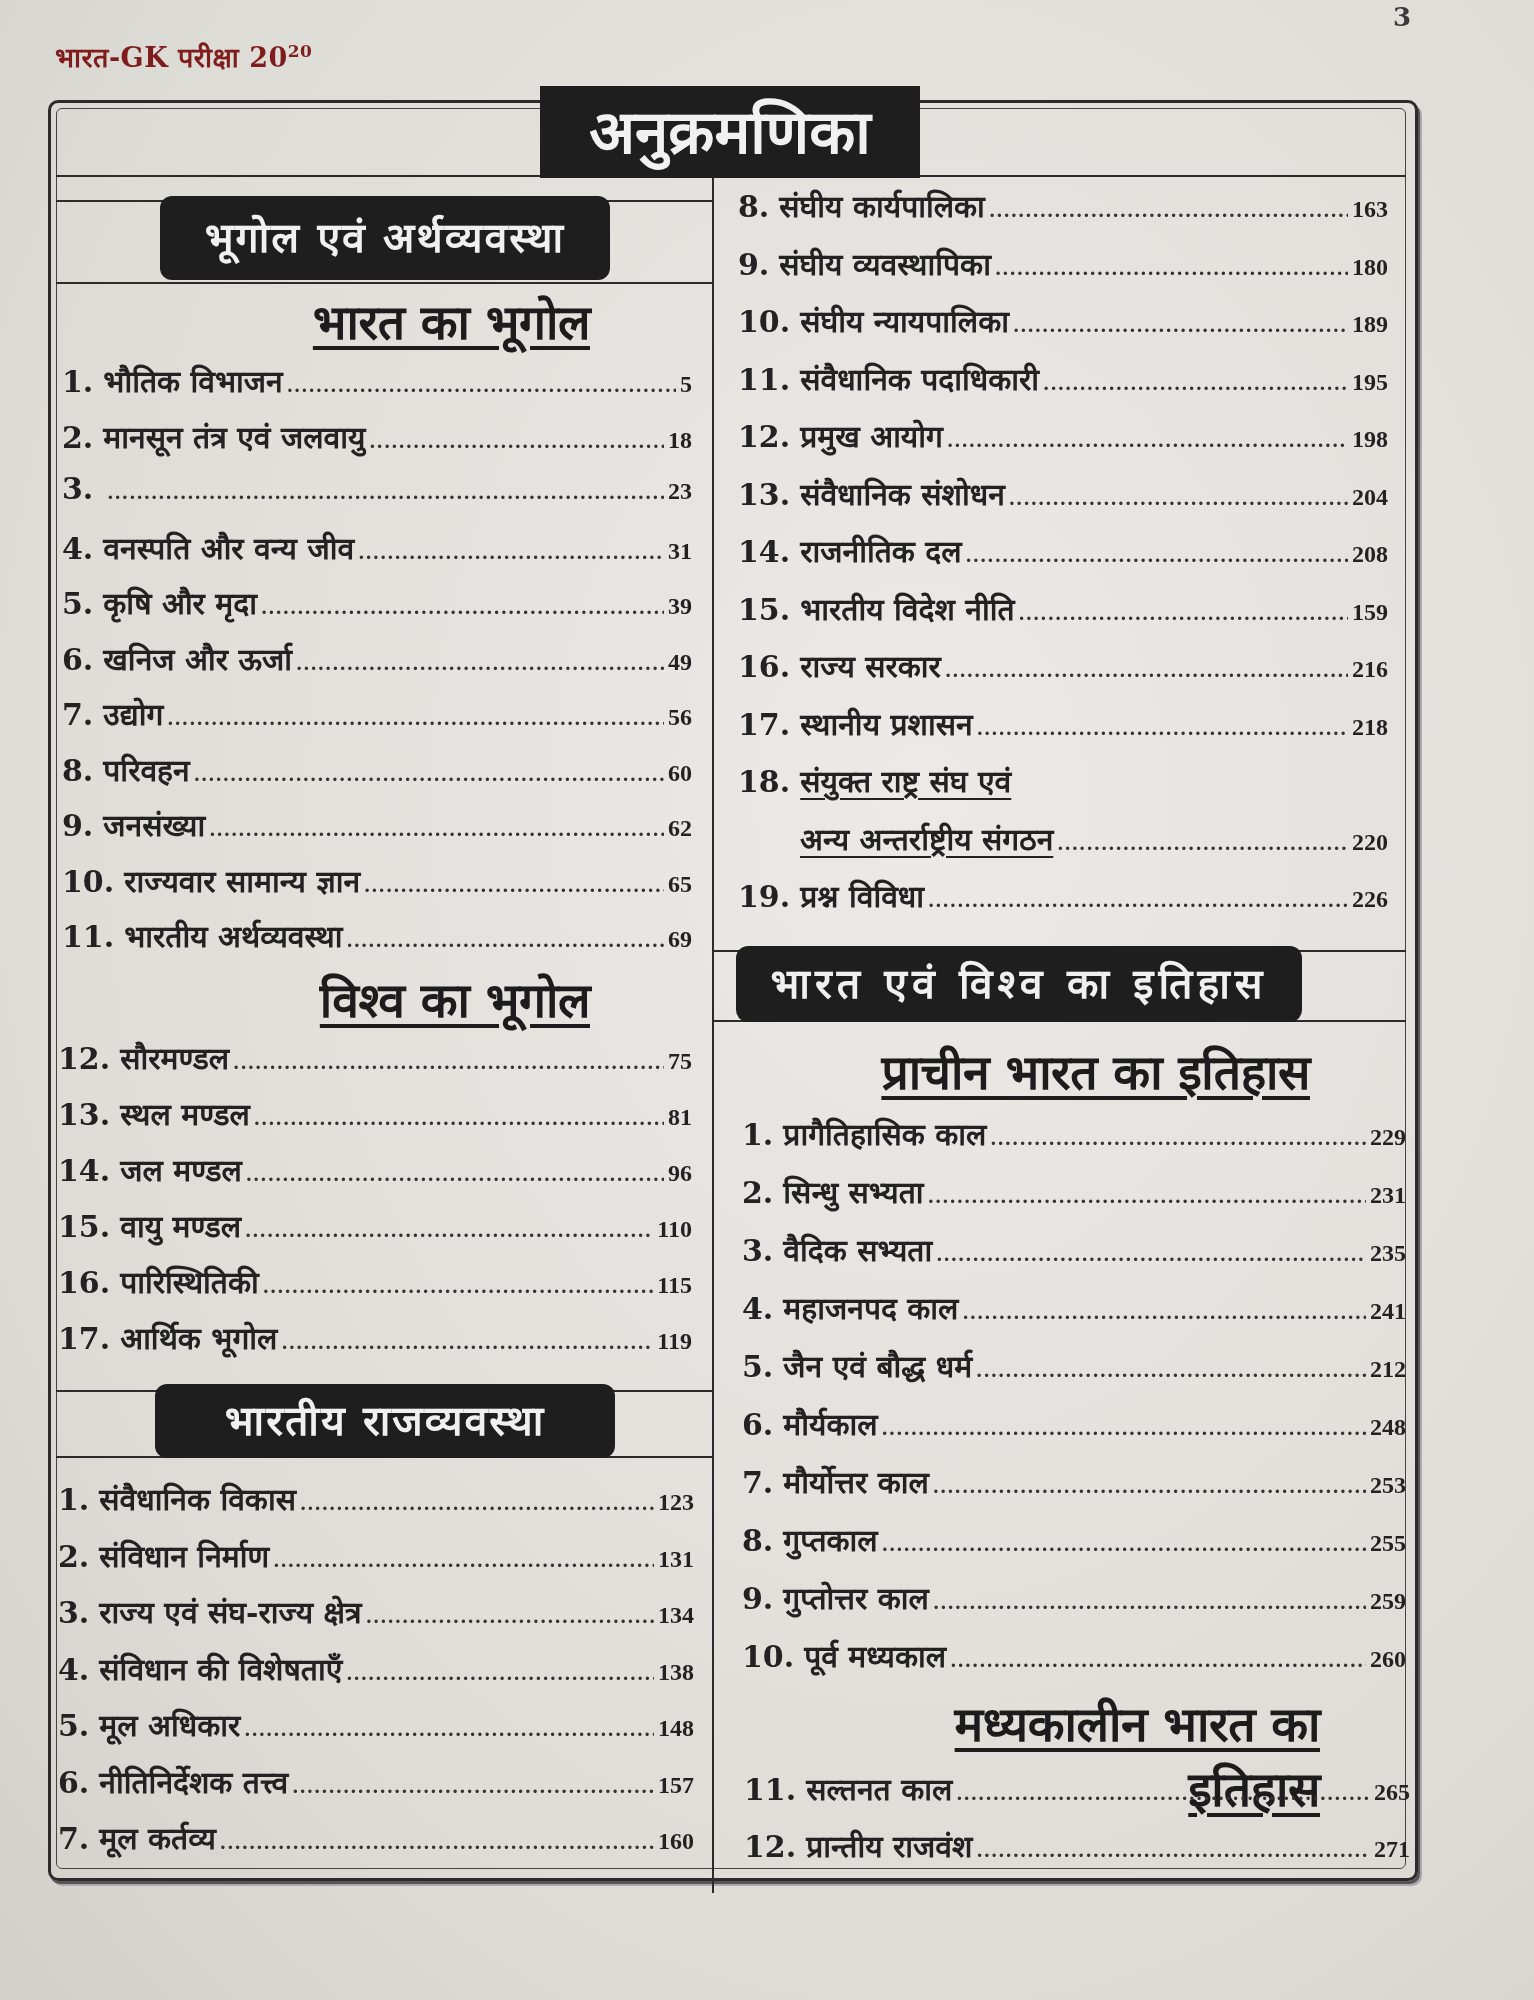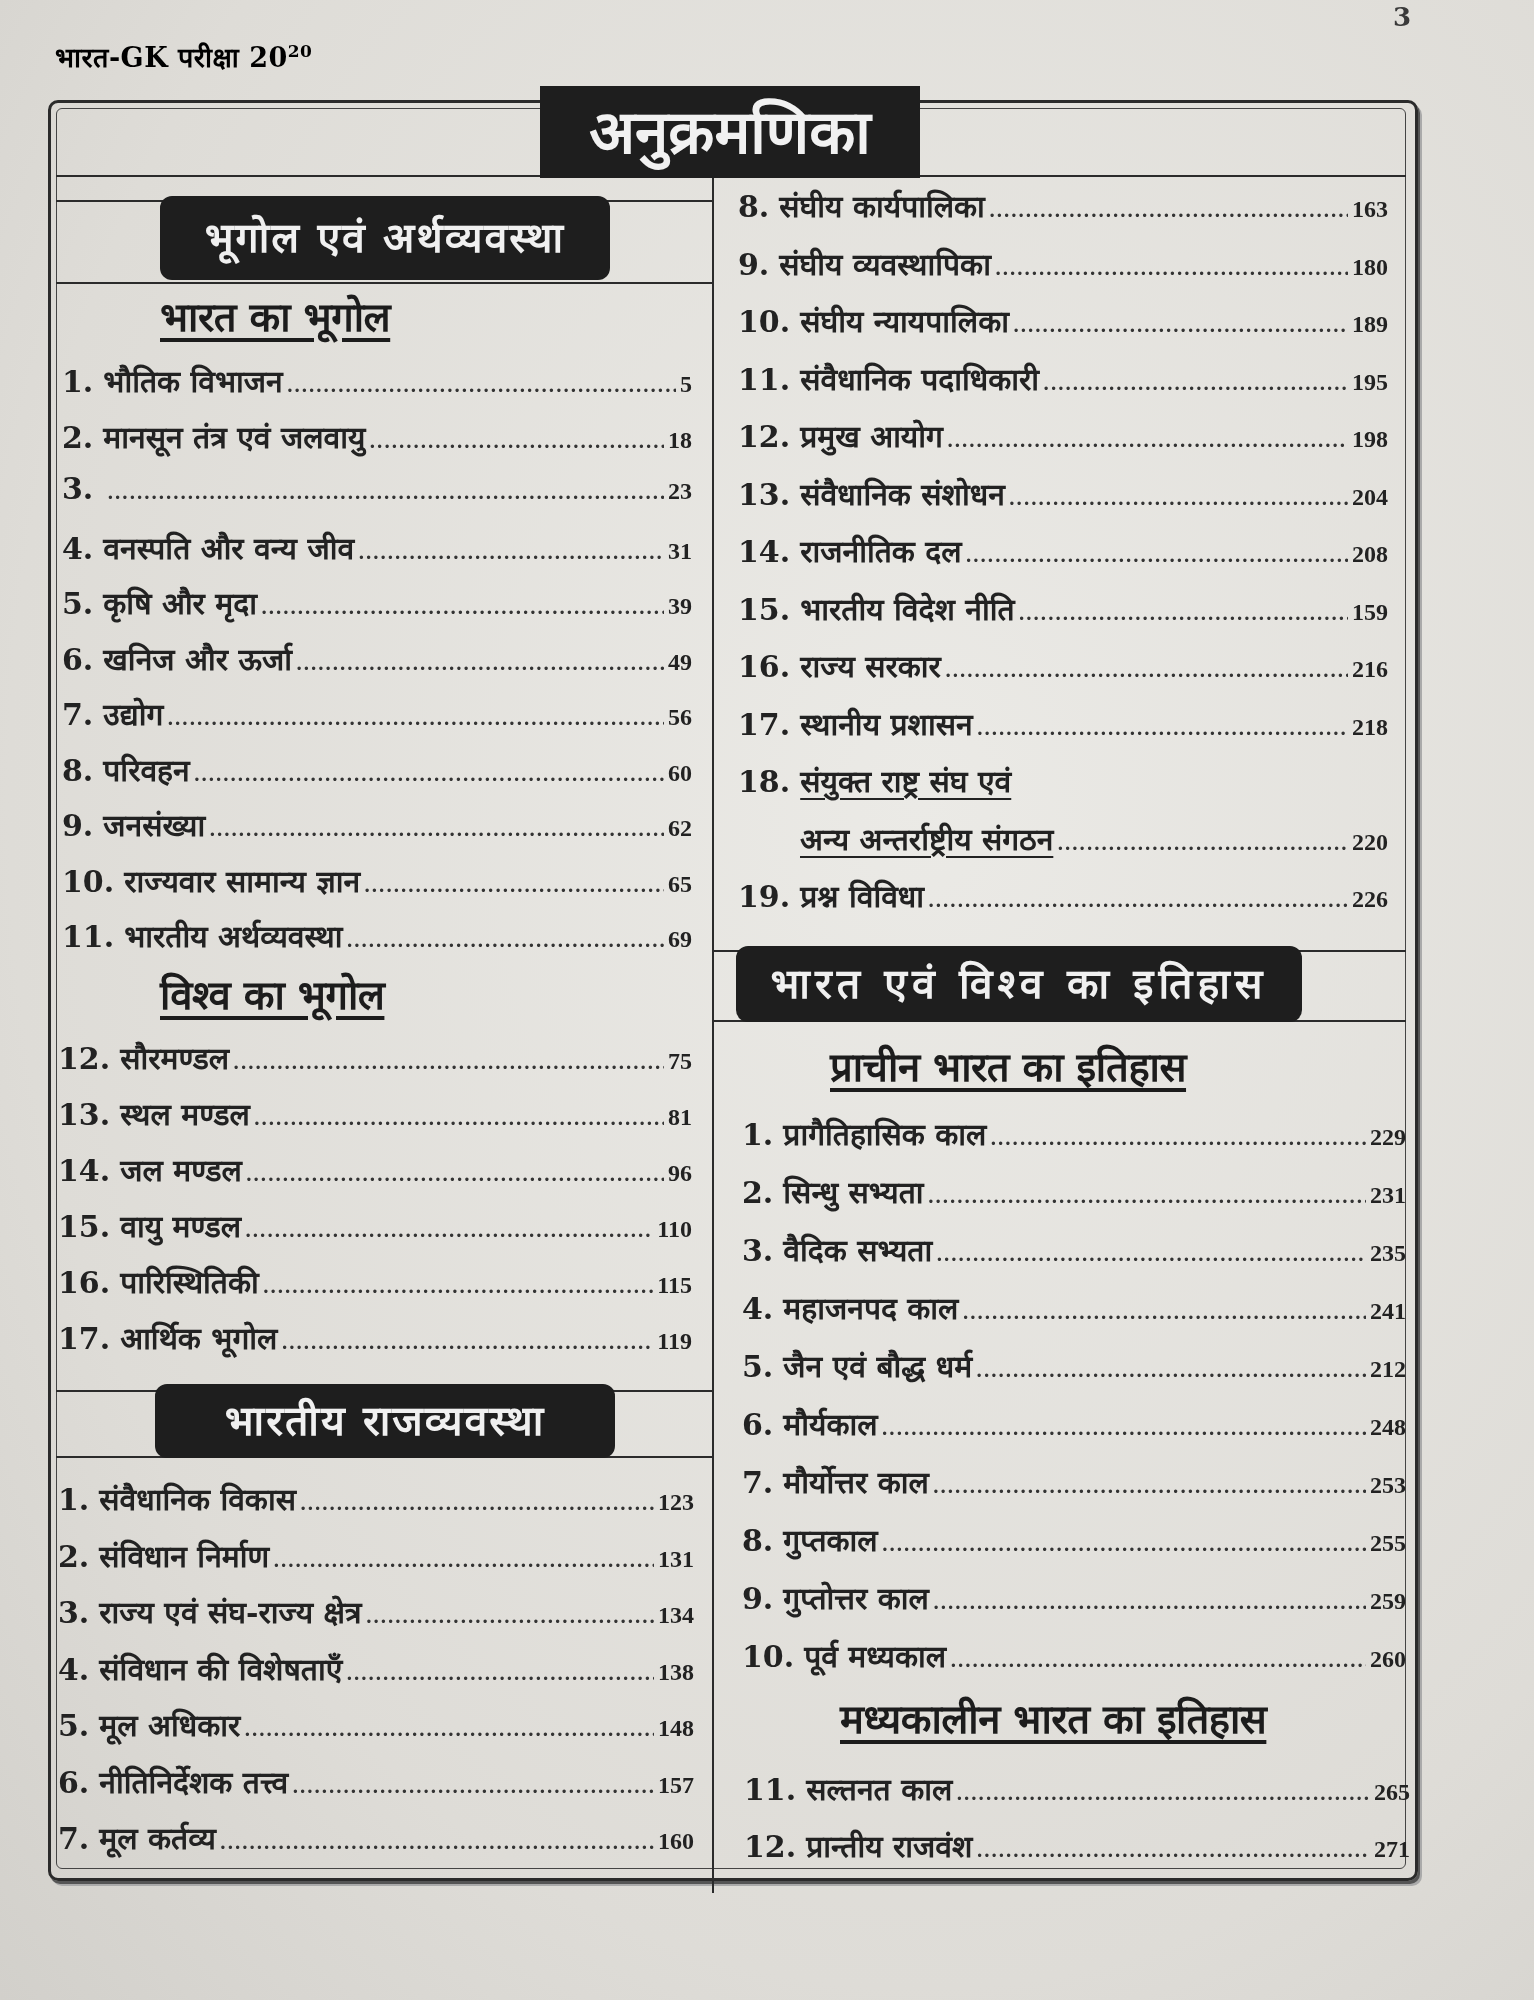--- a/index.html
+++ b/index.html
@@ -4,40 +4,40 @@
 <style>
   html, body { margin:0; padding:0; }
   body {
     width:1534px; height:2000px; position:relative; overflow:hidden;
     background:#e4e3df;
     background-image: radial-gradient(ellipse at 60% 40%, #ebeae6 0%, #dedcd7 70%, #d2d0cb 100%);
     font-family: "DejaVu Serif", "Liberation Serif", serif;
     color:#1c1c1c;
   }
   .abs { position:absolute; }
-  .running-head { left:55px; top:38px; font-size:27px; font-weight:bold; letter-spacing:0.5px; color:#000000; }
+  .running-head { left:55px; top:38px; font-size:27px; font-weight:bold; letter-spacing:0.5px; color:#7f1d1d; }
   .running-head sup { font-size:17px; }
   .page-num { left:1393px; top:2px; font-size:26px; font-weight:bold; color:#3a3a3a; }
 
   .outer-box { left:48px; top:100px; width:1364px; height:1775px;
     border:3px solid #2b2b2b; border-radius:10px; box-shadow: 2px 3px 0 #555, 4px 5px 0 #aaa; }
   .inner-box { left:56px; top:108px; width:1348px; height:1759px; border:1.5px solid #444; border-radius:6px; }
 
   .title-band-line { height:0; border-top:2.5px solid #2b2b2b; }
   .title-box { left:540px; top:86px; width:380px; height:92px; background:#1e1e1e; color:#f1f1f1;
     font-size:60px; font-weight:bold; text-align:center; line-height:92px; }
 
   .col-divider { left:712px; top:178px; width:0; height:1715px; border-left:2.5px solid #2b2b2b; }
 
   .sec-head { background:#1e1e1e; color:#f0f0f0; border-radius:12px; font-size:41px; font-weight:bold;
     text-align:center; letter-spacing:2px; }
   .sec-rule { height:0; border-top:2.5px solid #2b2b2b; }
 
-  .sub-head { font-size:40px; font-weight:bold; text-decoration:underline; text-decoration-thickness:4px;
-    text-underline-offset:7px; text-align:left; letter-spacing:-0.5px; }
+  .sub-head { font-size:48px; font-weight:bold; text-decoration:underline; text-decoration-thickness:4px;
+    text-underline-offset:7px; text-align:right; letter-spacing:-0.5px; }
 
   .toc-row { position:absolute; display:flex; align-items:baseline; font-size:30px; font-weight:bold; color:#222; height:44px; }
   .toc-row .num { white-space:nowrap; margin-right:10px; }
   .toc-row .label { white-space:nowrap; }
   .toc-row .dots { flex:1; overflow:hidden; white-space:nowrap; letter-spacing:1px; font-size:18px; margin:0 4px; color:#333; }
   .toc-row .dots::before { content:"................................................................................................................................................................"; }
   .toc-row .page { font-family:"Liberation Serif", serif; font-weight:bold; font-size:24px; white-space:nowrap; }
   .toc-row .underlined { text-decoration:underline; text-decoration-thickness:2px; text-underline-offset:6px; }
 </style>
 </head>

